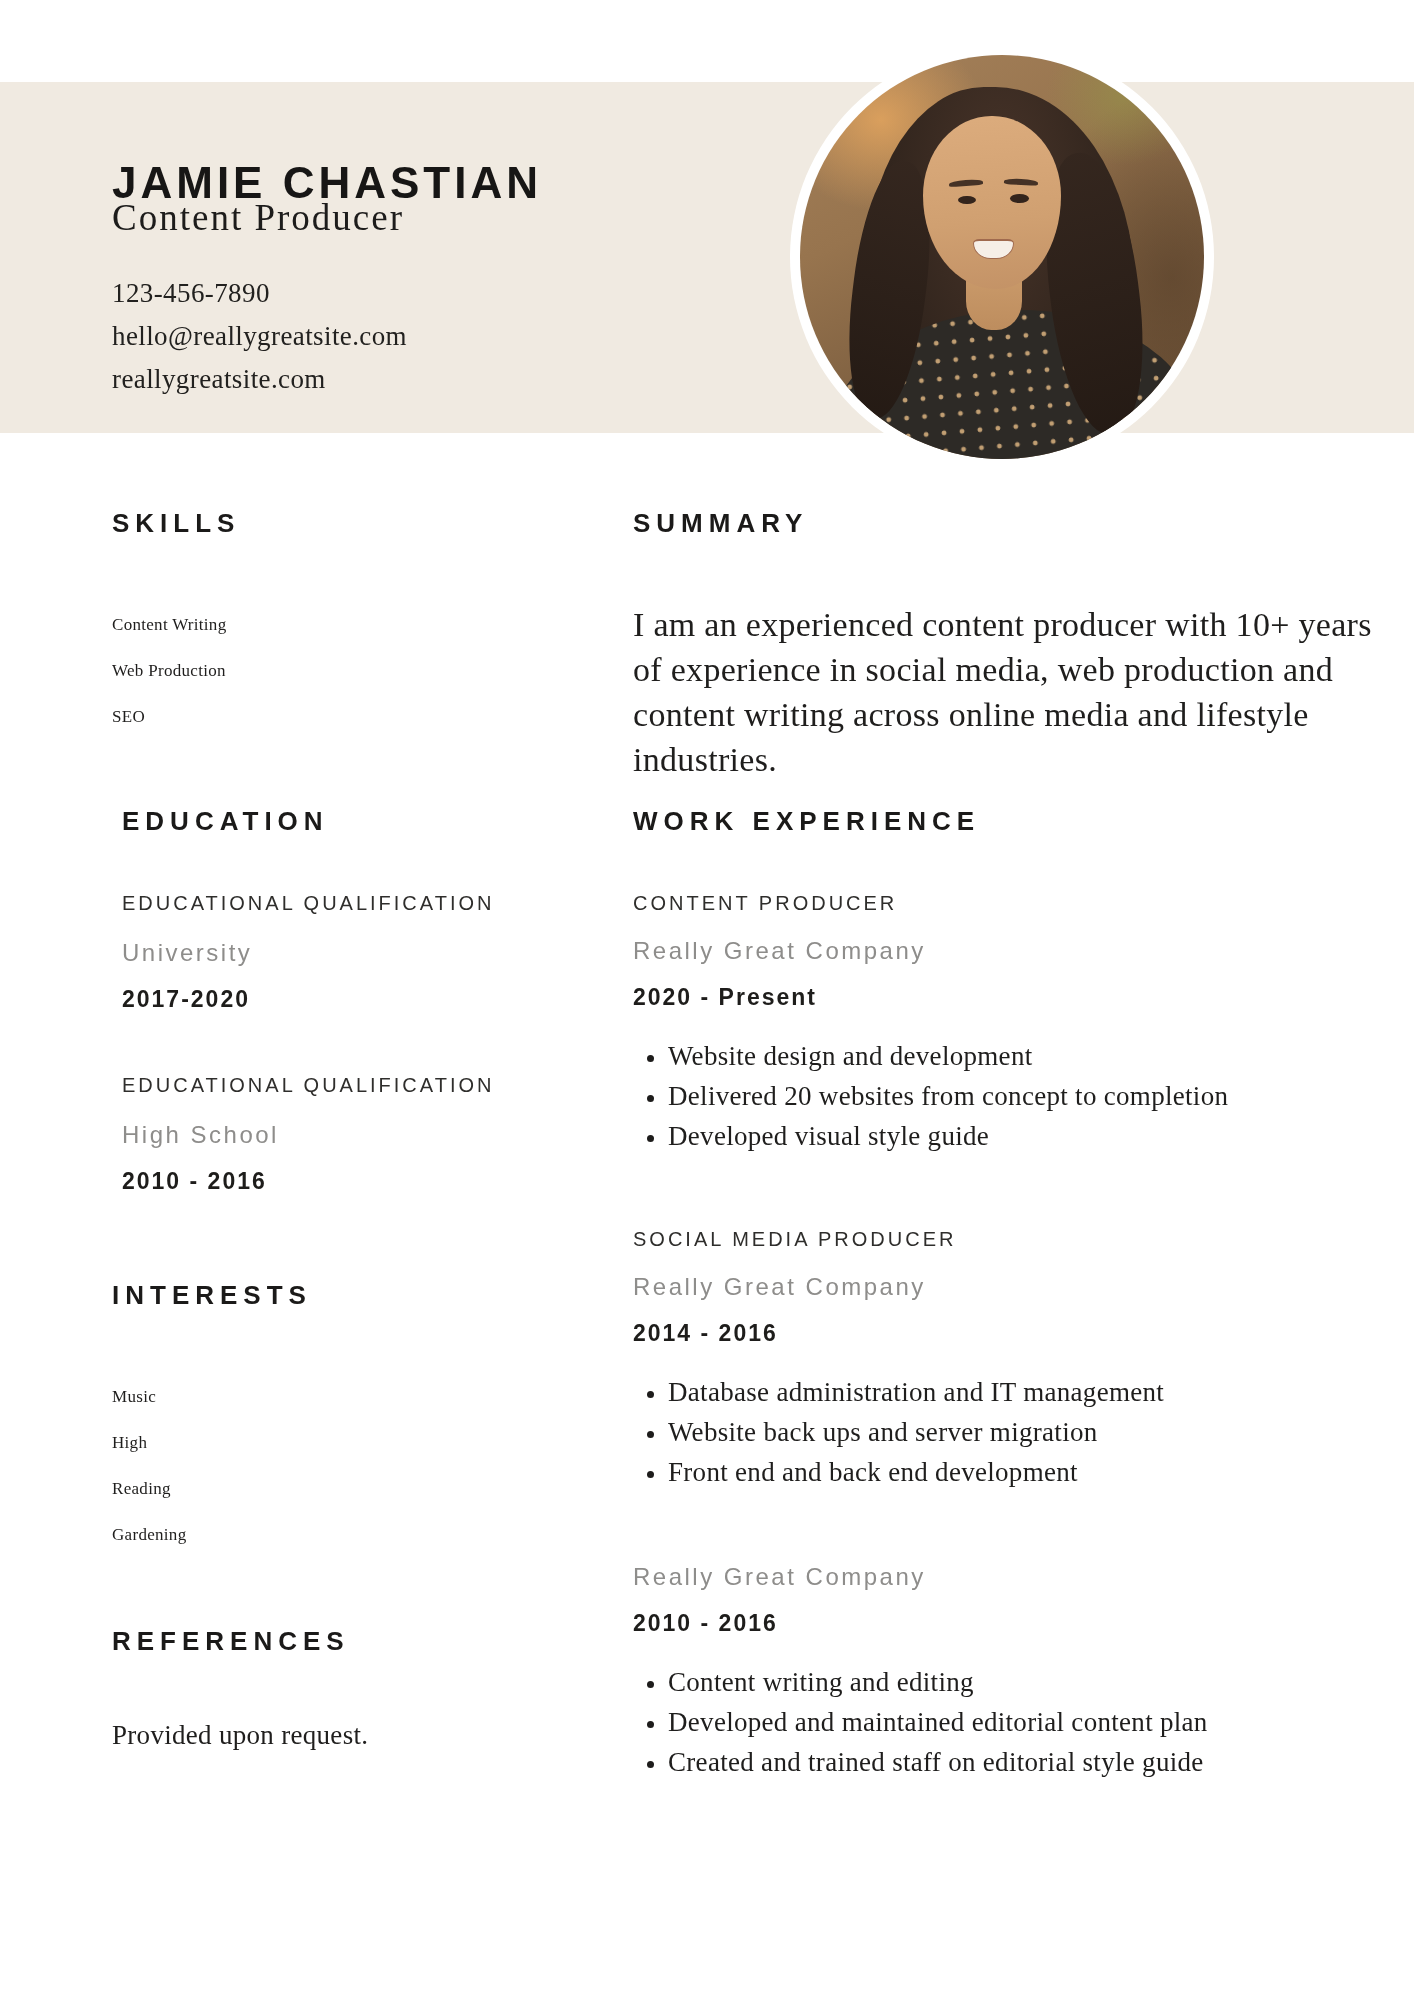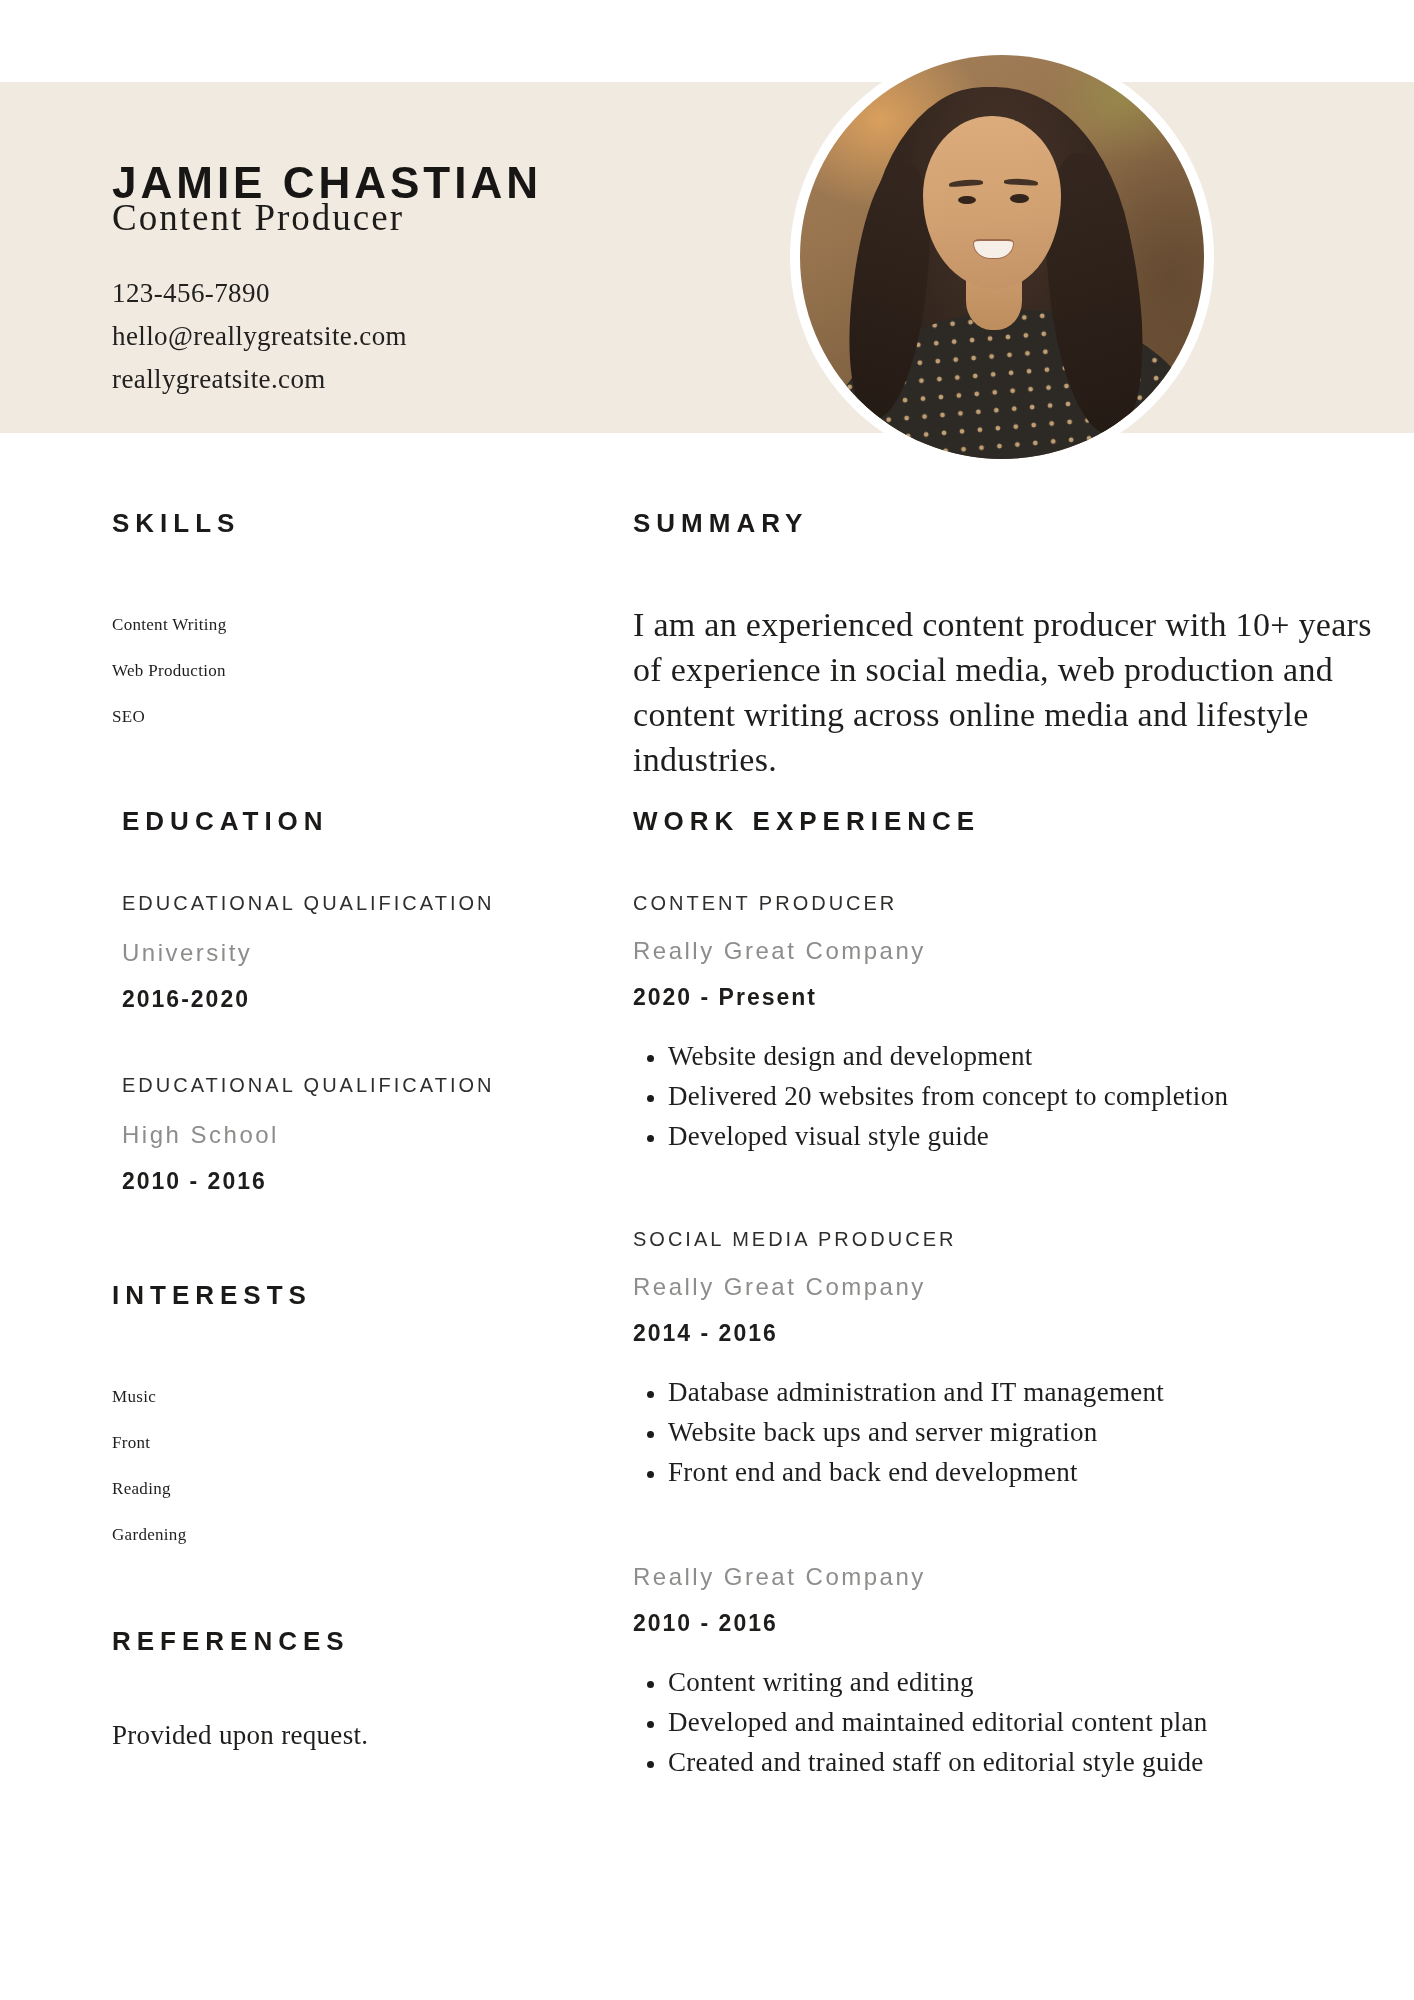--- a/index.html
+++ b/index.html
@@ -167,35 +167,35 @@
       <div>SEO</div>
     </div>
   </section>
 
   <section class="sec" id="sec-education">
     <h2 class="sec-heading">EDUCATION</h2>
     <div class="entries">
       <div class="edu-entry">
         <div class="entry-label">EDUCATIONAL QUALIFICATION</div>
         <div class="entry-school">University</div>
-        <div class="entry-dates">2016-2020</div>
+        <div class="entry-dates">2017-2020</div>
       </div>
       <div class="edu-entry">
         <div class="entry-label">EDUCATIONAL QUALIFICATION</div>
         <div class="entry-school">High School</div>
         <div class="entry-dates">2010 - 2016</div>
       </div>
     </div>
   </section>
 
   <section class="sec" id="sec-interests">
     <h2 class="sec-heading">INTERESTS</h2>
     <div class="serif-list">
       <div>Music</div>
-      <div>Front</div>
+      <div>High</div>
       <div>Reading</div>
       <div>Gardening</div>
     </div>
   </section>
 
   <section class="sec" id="sec-references">
     <h2 class="sec-heading">REFERENCES</h2>
     <div class="references-text">Provided upon request.</div>
   </section>
 

